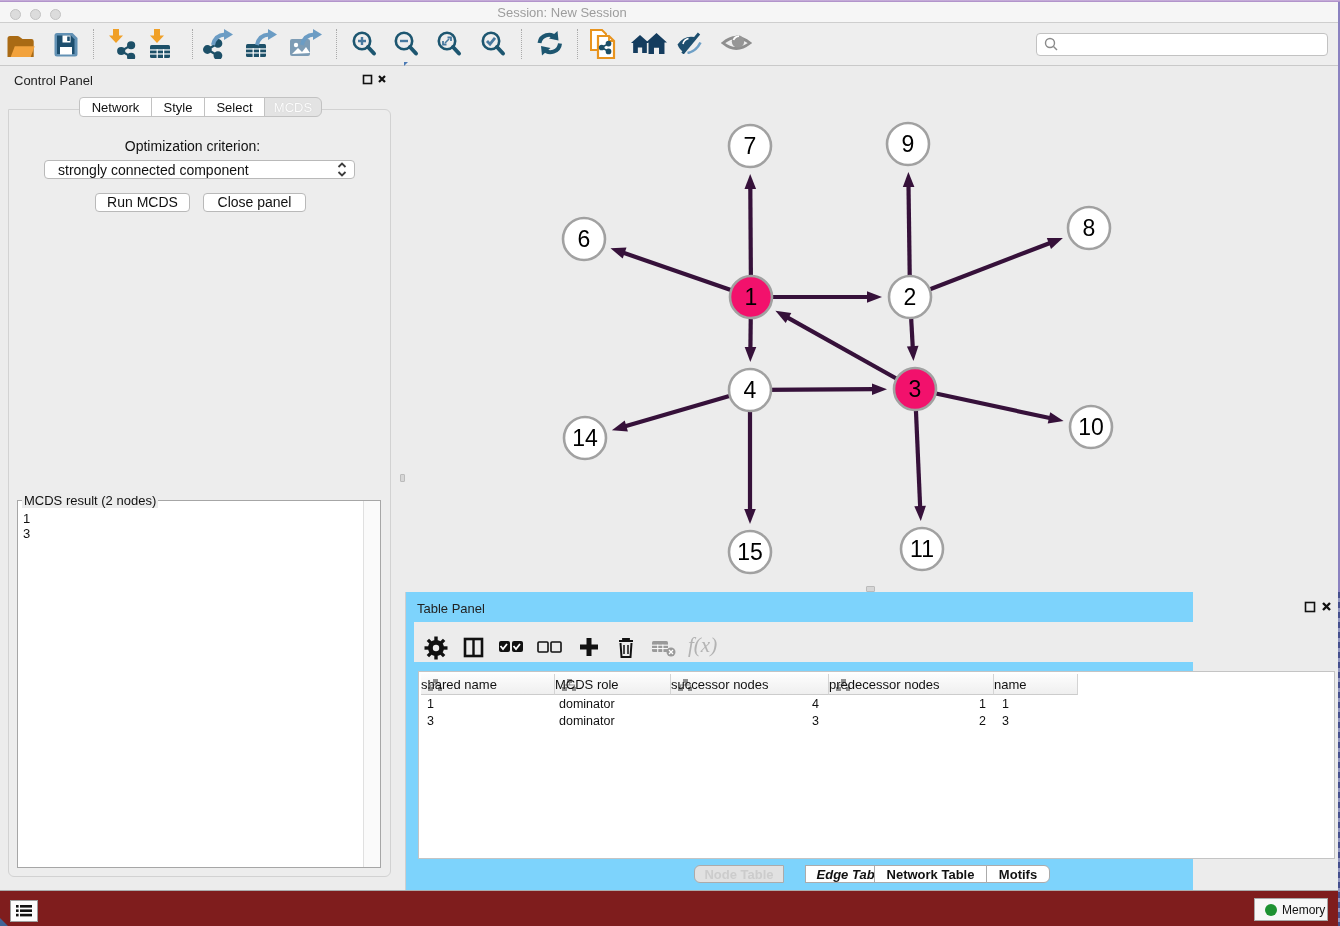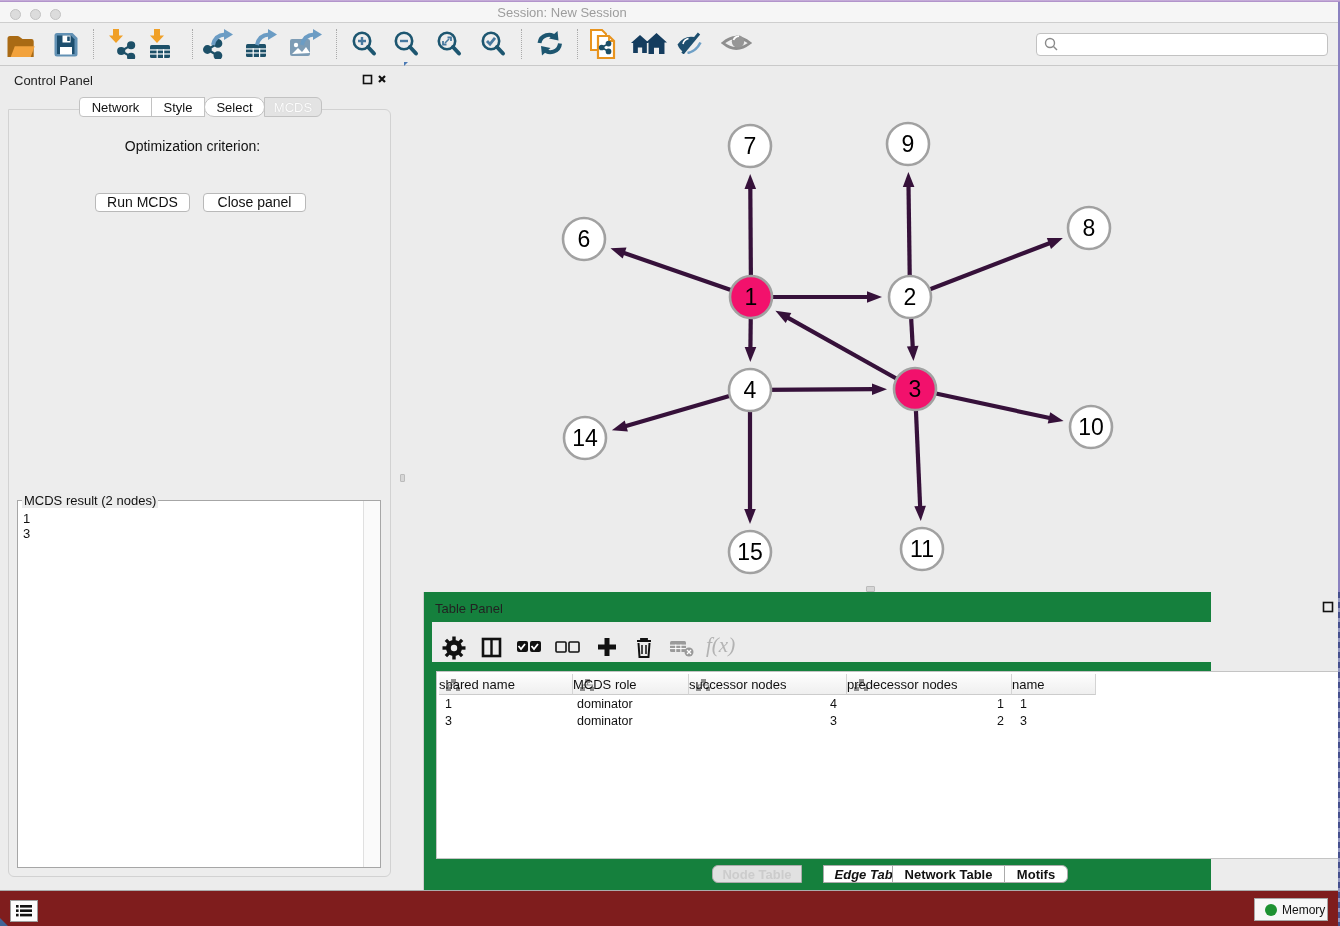--- a/index.html
+++ b/index.html
@@ -27,21 +27,21 @@
 #fstext{position:absolute;left:5px;top:11px;font-size:13px;color:#111;line-height:14.5px;}
 
 #netwin{left:404px;top:62px;width:935px;height:530px;border:1px solid #9a9a9a;box-sizing:border-box;background:#fff;}
 #nettitle{position:absolute;left:0;top:0;width:100%;height:24px;background:linear-gradient(#f9f9f9,#d8d8d8);border-bottom:1px solid #a6a6a6;}
 #netname{position:absolute;left:0;top:4px;width:100%;text-align:center;font-size:13px;font-weight:bold;color:#1a1a1a;}
 .mtl{position:absolute;top:6px;width:13px;height:13px;border-radius:50%;box-sizing:border-box;}
 .mtl svg{position:absolute;left:0;top:0;}
 #nethandle{position:absolute;left:866px;top:586px;width:9px;height:6px;background:#d6d6d6;border:1px solid #bbb;border-radius:1px;box-sizing:border-box;}
 #divhandle{position:absolute;left:400px;top:474px;width:5px;height:8px;background:#d6d6d6;border:1px solid #bbb;border-radius:1px;box-sizing:border-box;}
 
-#tpanel{left:405px;top:592px;width:788px;height:298px;background:#15803d;border-left:1px solid #cfcfcf;box-sizing:border-box;margin-left:18px;}
+#tpanel{left:405px;top:592px;width:788px;height:298px;background:#7dd3fc;border-left:1px solid #cfcfcf;box-sizing:border-box;}
 #tptitle{position:absolute;left:11px;top:9px;font-size:13px;color:#222;}
 #ttoolbar{position:absolute;left:8px;top:30px;width:917px;height:40px;background:#ececec;}
 #ttable{position:absolute;left:12px;top:79px;width:915px;height:186px;background:#fff;border:1px solid #c4c4c4;}
 .hcell{position:absolute;top:2px;height:21px;background:linear-gradient(#fdfdfd,#efefef);border-right:1px solid #d4d4d4;border-bottom:1px solid #cccccc;box-sizing:border-box;}
 .hcell .lbl{position:absolute;top:3px;width:100%;font-size:13px;color:#111;}
 .rowtxt{position:absolute;font-size:12.5px;color:#111;}
 .btab{position:absolute;top:273px;height:18px;background:#fff;border:1px solid #ababab;box-sizing:border-box;font-size:13px;font-weight:bold;color:#111;text-align:center;line-height:17px;}
 
 #statusbar{left:0;top:890px;width:1340px;height:36px;background:#7f1d1d;border-top:1px solid #ababab;box-sizing:border-box;}
 #listbtn{position:absolute;left:10px;top:9px;width:28px;height:22px;background:#fcfcfc;border:1px solid #9f9f9f;box-sizing:border-box;}
@@ -191,23 +191,30 @@
 </div>
 <div class="abs" id="cpanel">
   <div id="cptitle">Control Panel</div>
   <svg width="26" height="14" style="position:absolute;left:362px;top:7px">
         <rect x="1.5" y="2.5" width="8" height="8" fill="none" stroke="#111" stroke-width="1.6"></rect>
         <path d="M17 3 L23 9 M23 3 L17 9" stroke="#111" stroke-width="2.2"></path>
       </svg>
   <div id="tabpanel"></div>
   <div class="tab" style="left:79px;width:73px;border-radius:4px 0 0 4px;">Network</div>
   <div class="tab" style="left:151px;width:54px;">Style</div>
-  <div class="tab" style="left:204px;width:61px;border-radius:10px;">Select</div>
+  <div class="tab" style="left:204px;width:61px;">Select</div>
   <div class="tab" style="left:264px;width:58px;border-radius:0 6px 6px 0;background:#e3e3e3;color:#fdfdfd;text-shadow:0 0 1px #c0c0c0;">MCDS</div>
   <div id="optlabel">Optimization criterion:</div>
+  <div id="combo">
+        <span>strongly connected component</span>
+    <svg width="14" height="17" style="position:absolute;right:5px;top:0">
+          <path d="M3.5 6 L7 2.5 L10.5 6" fill="none" stroke="#3c3c3c" stroke-width="1.8"></path>
+          <path d="M3.5 11 L7 14.5 L10.5 11" fill="none" stroke="#3c3c3c" stroke-width="1.8"></path>
+        </svg>
+  </div>
   <div class="btn" style="left:95px;width:95px;">Run MCDS</div>
   <div class="btn" style="left:203px;width:103px;">Close panel</div>
   <div id="fieldset">
     <div id="fsinner">
           <div id="fstext">1<br>3</div>
           <div id="fsscroll"></div>
         </div>
     <div id="fslabel">MCDS result (2 nodes)</div>
   </div>
 </div>

